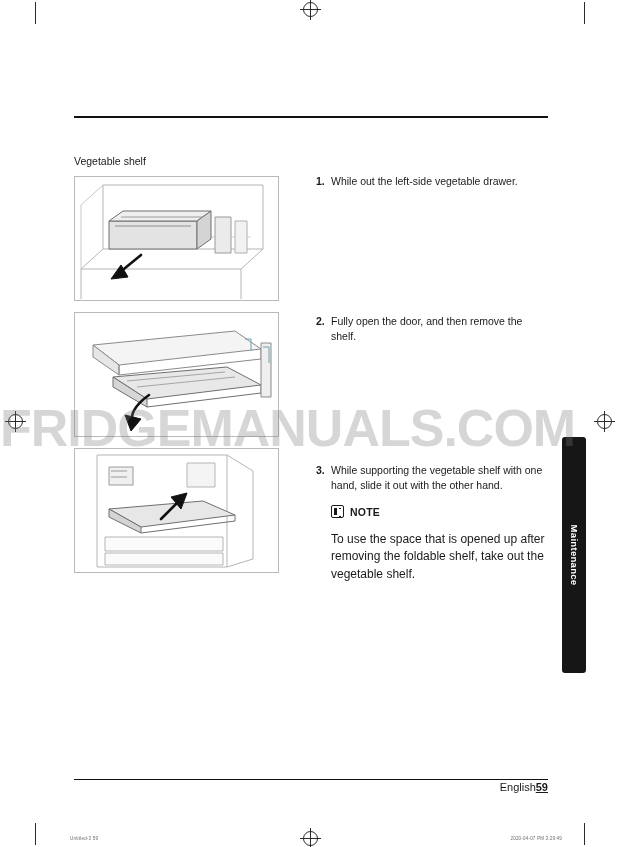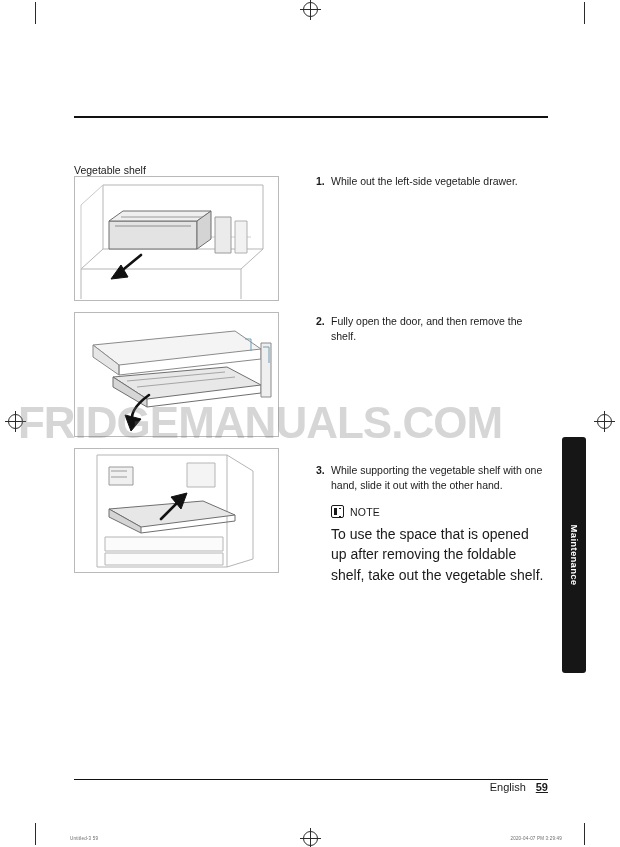--- a/index.html
+++ b/index.html
@@ -67,37 +67,37 @@
   
   .footer {
     position: absolute;
     left: 74px;
     top: 781px;
     width: 474px;
     text-align: right;
     font-size: 11px;
     color: #1a1a1a;
   }
-  .footer .lang { margin-right: 10px; }
+  .footer .lang { }
   .footer .pageno { font-weight: bold; text-decoration: underline; }
 
   .print-meta {
     position: absolute;
     font-size: 4.5px;
     color: #6a6a6a;
     letter-spacing: 0.2px;
   }
   .print-meta.left { left: 70px; top: 836px; }
   .print-meta.right { right: 58px; top: 836px; }
 
   
   .section-title {
     position: absolute;
     left: 74px;
-    top: 164px;
+    top: 155px;
     font-size: 10.5px;
     color: #1a1a1a;
   }
 
   
   .figures {
     position: absolute;
     left: 74px;
     top: 176px;
     width: 205px;
@@ -161,27 +161,27 @@
   .note-icon::after {
     content: "";
     position: absolute;
     left: 6.5px; top: 2px;
     width: 2.5px; height: 7px;
     border-top: 1.2px solid #1a1a1a;
     border-bottom: 1.2px solid #1a1a1a;
   }
   .note-title {
     font-size: 10.5px;
-    font-weight: normal;
+    font-weight: bold;
     letter-spacing: 0.2px;
   }
   .note-body {
-    margin-top: 6px;
+    margin-top: 13px;
     margin-left: 15px;
-    font-size: 14px;
+    font-size: 12px;
     line-height: 1.45;
   }
   .note-body p { margin: 0; }
   .note-body p + p { margin-top: 0px; }
 
   
   .side-tab {
     position: absolute;
     left: 562px;
     top: 437px;
@@ -202,21 +202,21 @@
     letter-spacing: 0.3px;
   }
 
   
   .watermark {
     position: absolute;
     left: 0;
     top: 398px;
     width: 520px;
     text-align: center;
-    font-size: 44px;
+    font-size: 52px;
     font-weight: bold;
     letter-spacing: -1px;
     color: rgba(120,120,120,0.30);
     font-family: "Liberation Sans", sans-serif;
     pointer-events: none;
     user-select: none;
   }
 </style>
 </head>
 <body>

